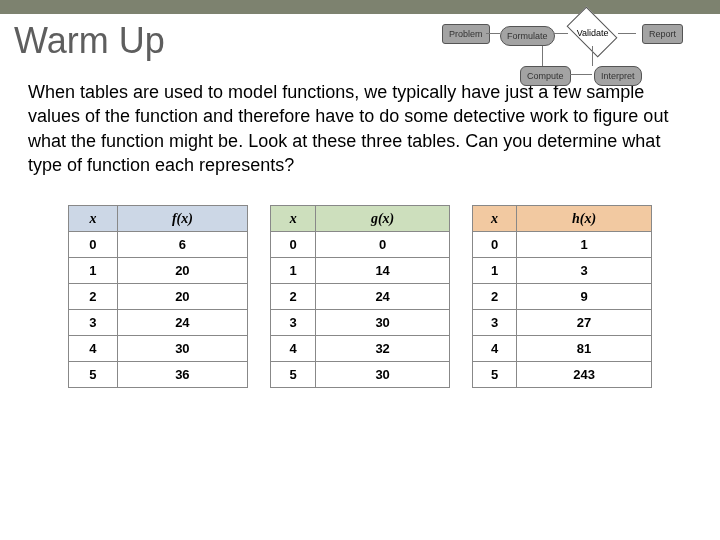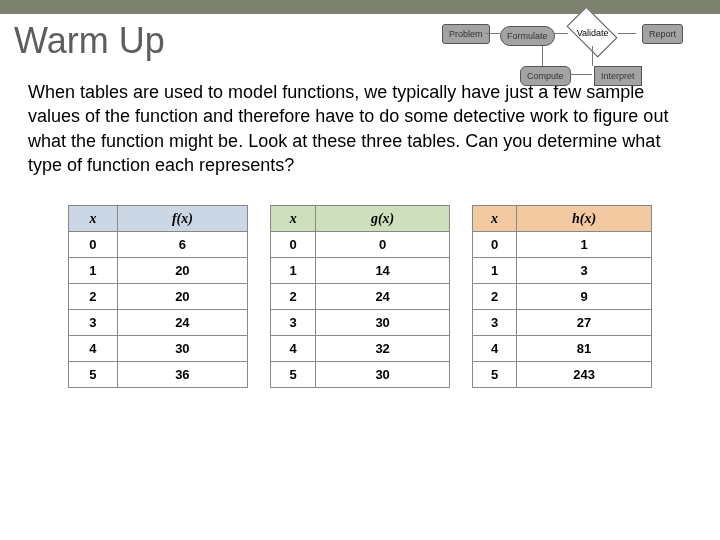--- a/index.html
+++ b/index.html
@@ -29,21 +29,21 @@
 <div class="title">Warm Up</div>
 
 <div class="diagram" style="width:260px;height:80px;">
   <div class="dbox" style="top:6px;left:0;">Problem</div>
   <div class="dbox" style="top:8px;left:58px;border-radius:10px;">Formulate</div>
   <div class="ddiam" style="top:0px;left:128px;">
       <span>Validate</span>
     </div>
   <div class="dbox" style="top:6px;left:200px;">Report</div>
   <div class="dbox" style="top:48px;left:78px;border-radius:6px;">Compute</div>
-  <div class="dbox" style="top:48px;left:152px;border-radius:0;">Interpret</div>
+  <div class="dbox" style="top:48px;left:152px;border-radius:8px;">Interpret</div>
   <div class="dline" style="top:15px;left:44px;width:14px;"></div>
   <div class="dline" style="top:15px;left:112px;width:14px;"></div>
   <div class="dline" style="top:15px;left:176px;width:18px;"></div>
   <div class="dlinev" style="top:28px;left:150px;height:20px;"></div>
   <div class="dline" style="top:56px;left:128px;width:22px;"></div>
   <div class="dlinev" style="top:28px;left:100px;height:20px;"></div>
 </div>
 
 <div class="bodytext">When tables are used to model functions, we typically have just a few sample values of the function and therefore have to do some detective work to figure out what the function might be. Look at these three tables. Can you determine what type of function each represents?</div>
 

